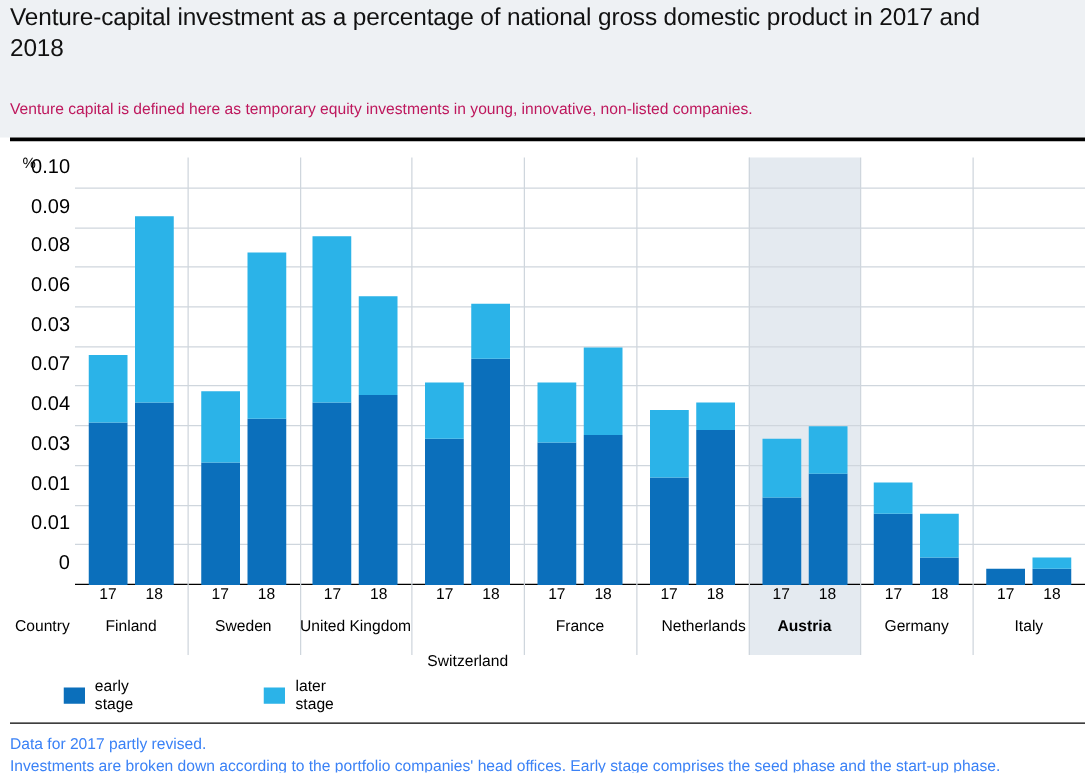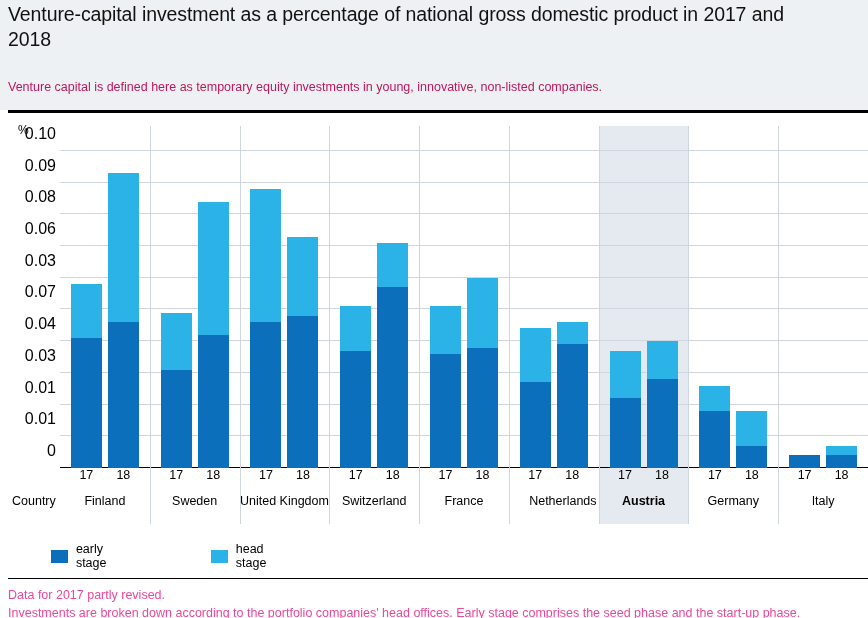--- a/index.html
+++ b/index.html
@@ -170,21 +170,21 @@
     left: 8px;
     top: 578px;
     width: 860px;
     height: 1px;
     background: #000000;
   }
   .footnote {
     position: absolute;
     left: 8px;
     font-size: 12.5px;
-    color: #ec4899;
+    color: #3b82f6;
     width: 856px;
   }
   .fn1 { top: 588px; }
   .fn2 { top: 606px; }
 </style>
 </head>
 <body>
 
 <div class="page">
 
@@ -308,21 +308,21 @@
       <div class="yearlabel" style="left: 108.389px;">18</div>
       <div class="countrylabel" style="left: 60px; width: 89.7778px;">Finland</div>
       <div class="yearlabel" style="left: 161.167px;">17</div>
       <div class="yearlabel" style="left: 198.167px;">18</div>
       <div class="countrylabel" style="left: 149.778px; width: 89.7778px;">Sweden</div>
       <div class="yearlabel" style="left: 250.944px;">17</div>
       <div class="yearlabel" style="left: 287.944px;">18</div>
       <div class="countrylabel" style="left: 239.556px; width: 89.7778px;">United Kingdom</div>
       <div class="yearlabel" style="left: 340.722px;">17</div>
       <div class="yearlabel" style="left: 377.722px;">18</div>
-      <div class="countrylabel" style="left: 329.333px; width: 89.7778px;">Switzerland</div>
+      <div class="countrylabel" style="left: 329.333px; width: 89.7778px; margin-top: 28px;">Switzerland</div>
       <div class="yearlabel" style="left: 430.5px;">17</div>
       <div class="yearlabel" style="left: 467.5px;">18</div>
       <div class="countrylabel" style="left: 419.111px; width: 89.7778px;">France</div>
       <div class="yearlabel" style="left: 520.278px;">17</div>
       <div class="yearlabel" style="left: 557.278px;">18</div>
       <div class="countrylabel" style="left: 508.889px; width: 108px;">Netherlands</div>
       <div class="yearlabel" style="left: 610.056px;">17</div>
       <div class="yearlabel" style="left: 647.056px;">18</div>
       <div class="countrylabel bold" style="left: 598.667px; width: 89.7778px;">Austria</div>
       <div class="yearlabel" style="left: 699.833px;">17</div>
@@ -333,21 +333,21 @@
       <div class="countrylabel" style="left: 778.222px; width: 89.7778px;">Italy</div>
     </div>
 
   <div class="legend" id="legend">
       <div class="legend-item" style="left: 0px;">
         <span class="swatch" style="background: rgb(11, 111, 187);"></span>
         <span>early stage</span>
       </div>
       <div class="legend-item" style="left: 160px;">
         <span class="swatch" style="background: rgb(43, 179, 232);"></span>
-        <span>head stage</span>
+        <span>later stage</span>
       </div>
     </div>
 
   <div class="rule-bottom"></div>
   <div class="footnote fn1">Data for 2017 partly revised.</div>
   <div class="footnote fn2">Investments are broken down according to the portfolio companies' head offices. Early stage comprises the seed phase and the start-up phase.</div>
 
 </div>
 
 </body></html>

